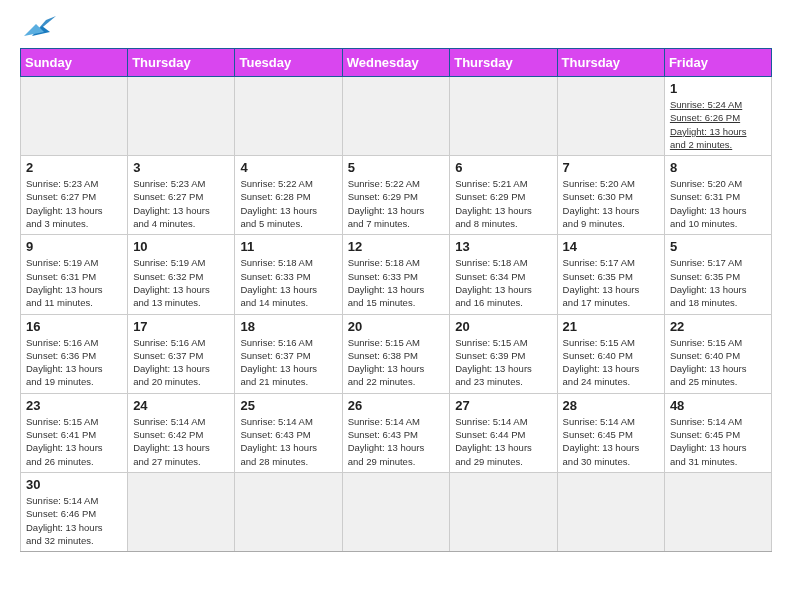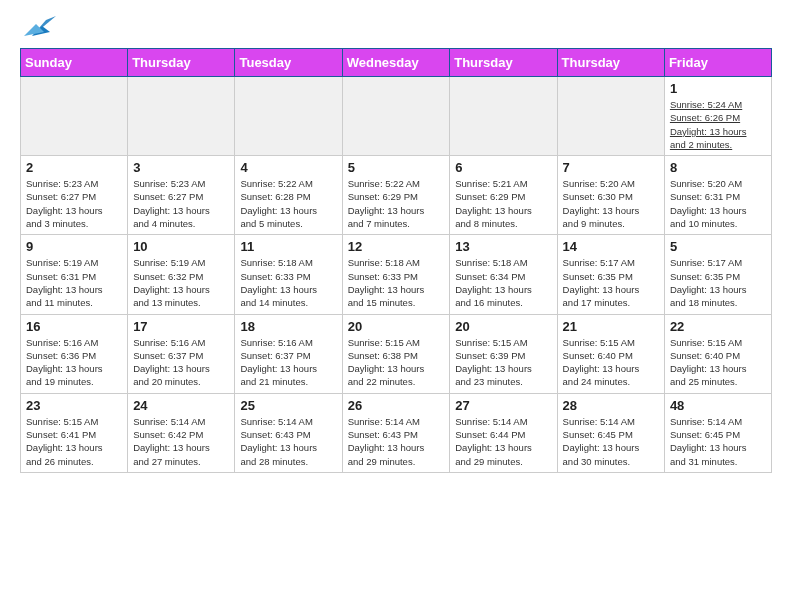--- a/index.html
+++ b/index.html
@@ -330,14 +330,29 @@
 and 30 minutes.</div>
         </td>
         <td>
           <span class="day-num">48</span>
           <div class="day-info" style="white-space: pre-line;">Sunrise: 5:14 AM
 Sunset: 6:45 PM
 Daylight: 13 hours
 and 31 minutes.</div>
         </td>
       </tr>
+      <tr class="last-row">
+        <td>
+          <span class="day-num">30</span>
+          <div class="day-info" style="white-space: pre-line;">Sunrise: 5:14 AM
+Sunset: 6:46 PM
+Daylight: 13 hours
+and 32 minutes.</div>
+        </td>
+        <td class="empty"></td>
+        <td class="empty"></td>
+        <td class="empty"></td>
+        <td class="empty"></td>
+        <td class="empty"></td>
+        <td class="empty"></td>
+      </tr>
     </tbody>
 </table>
 
 </body></html>

